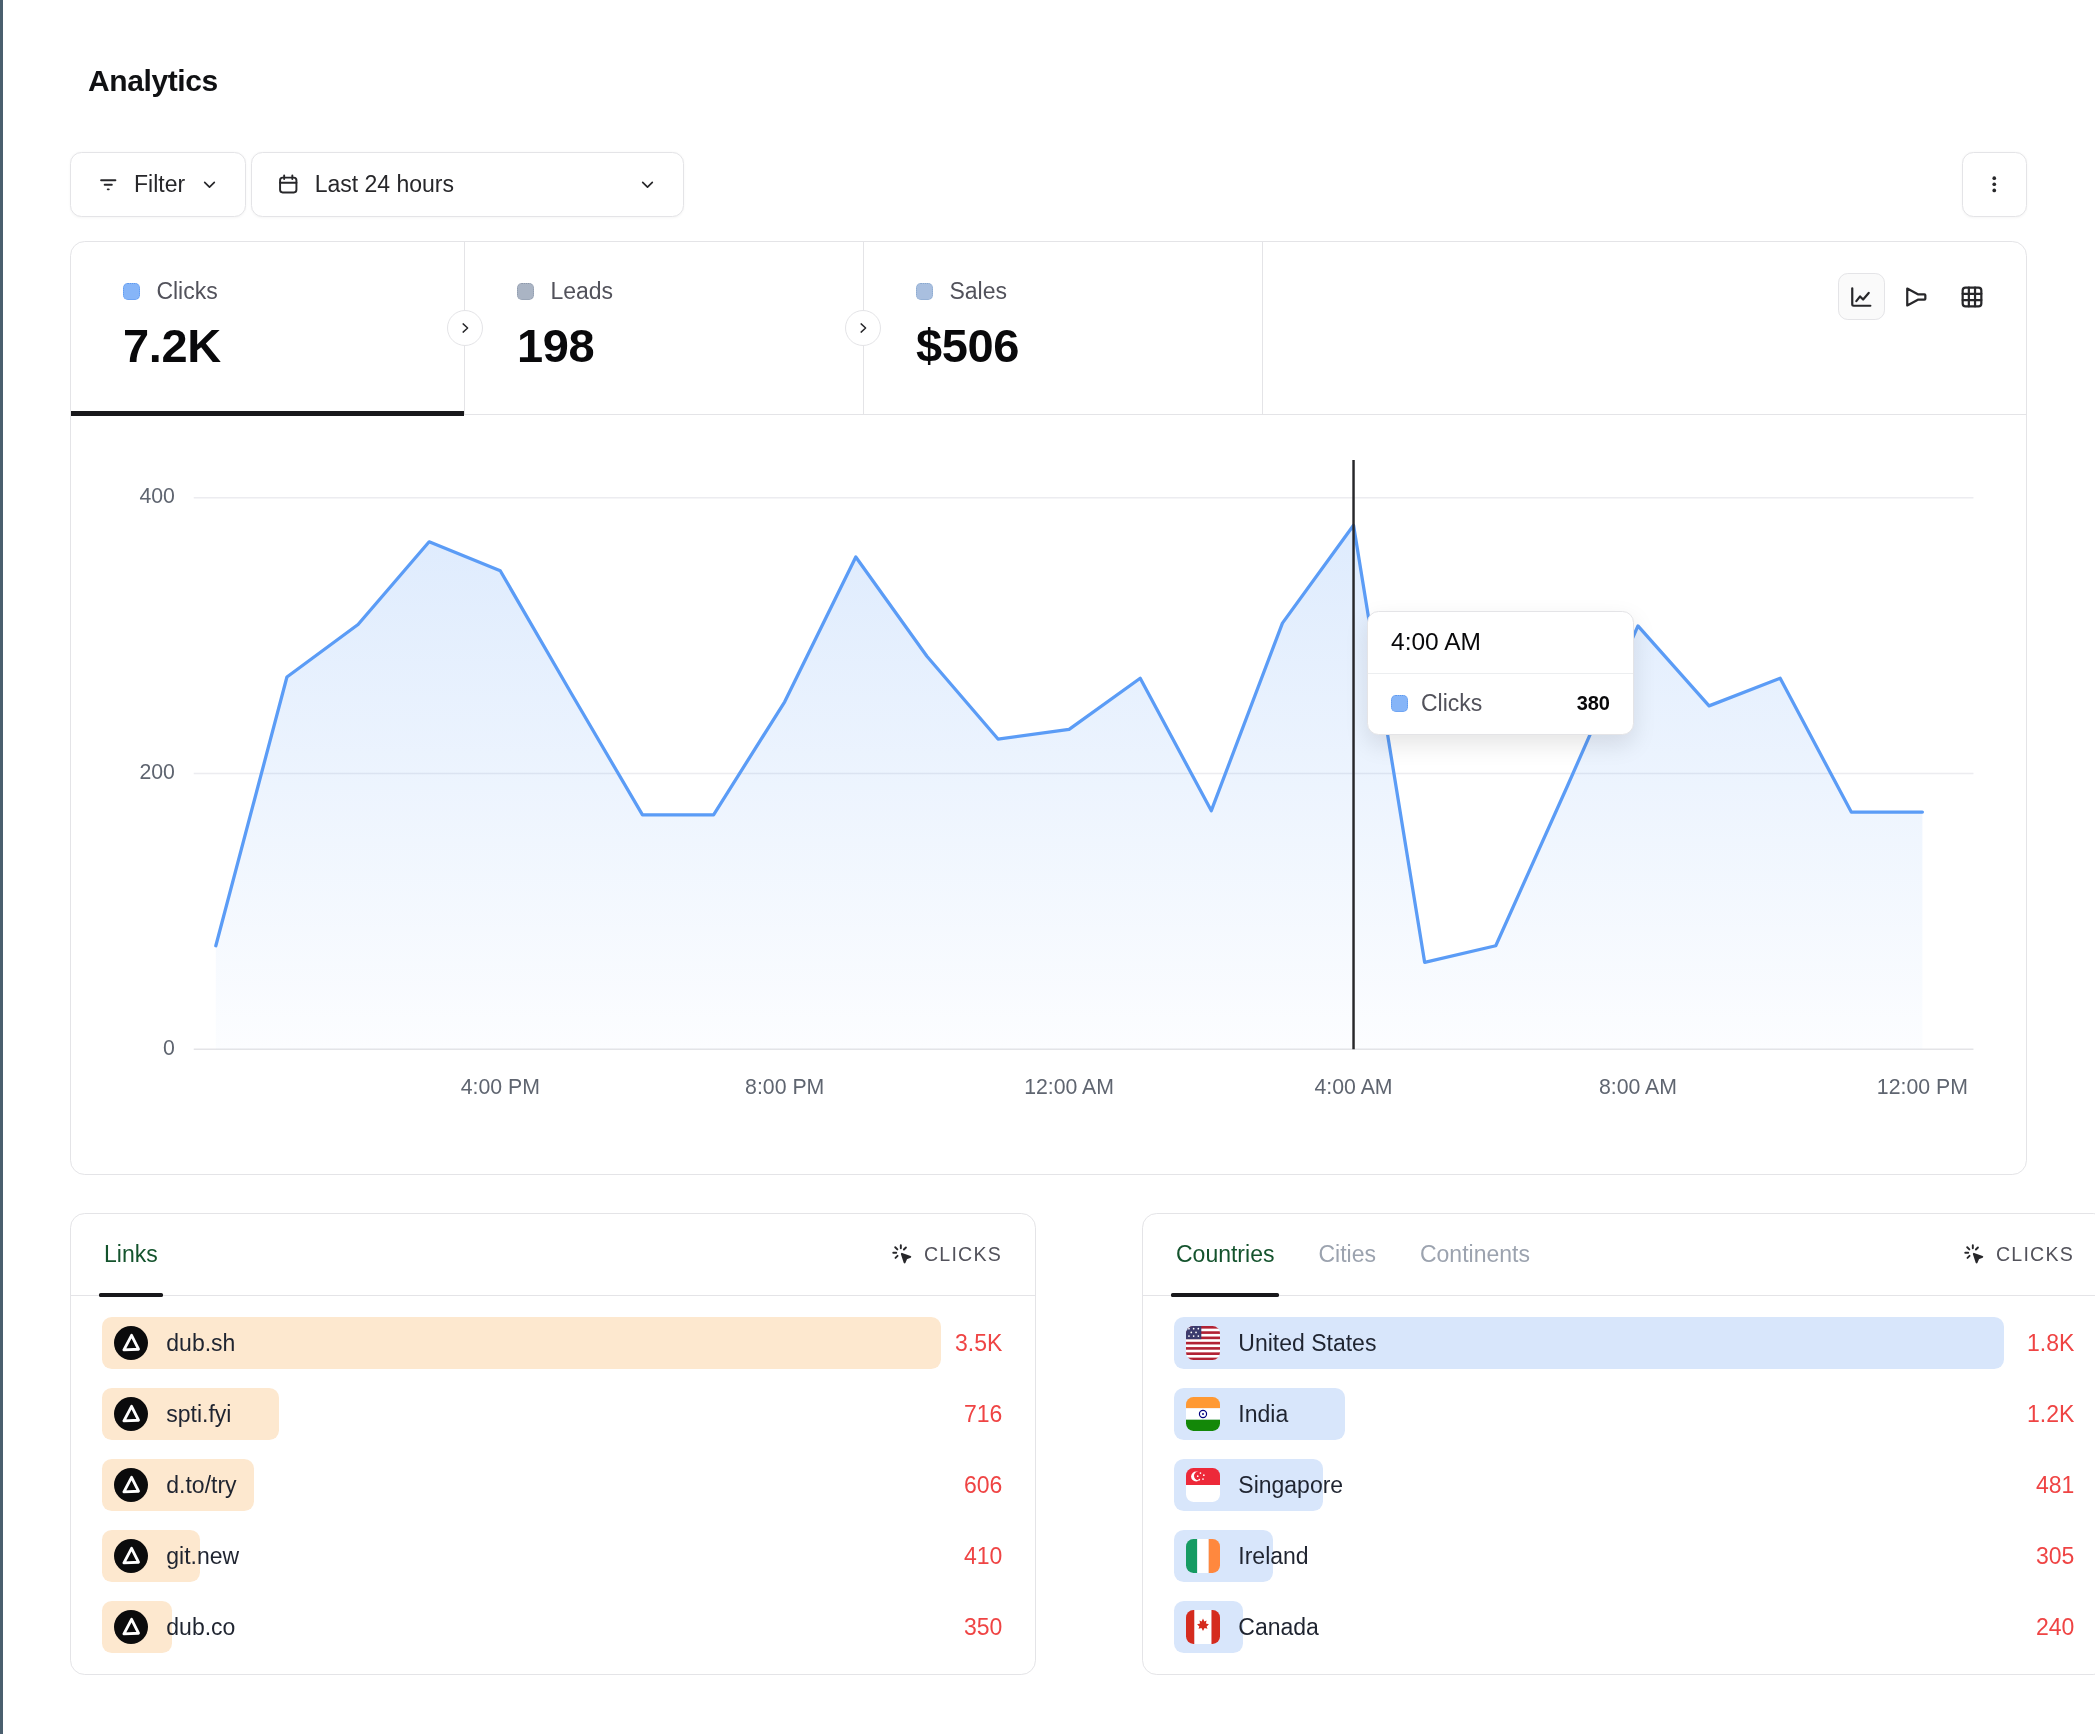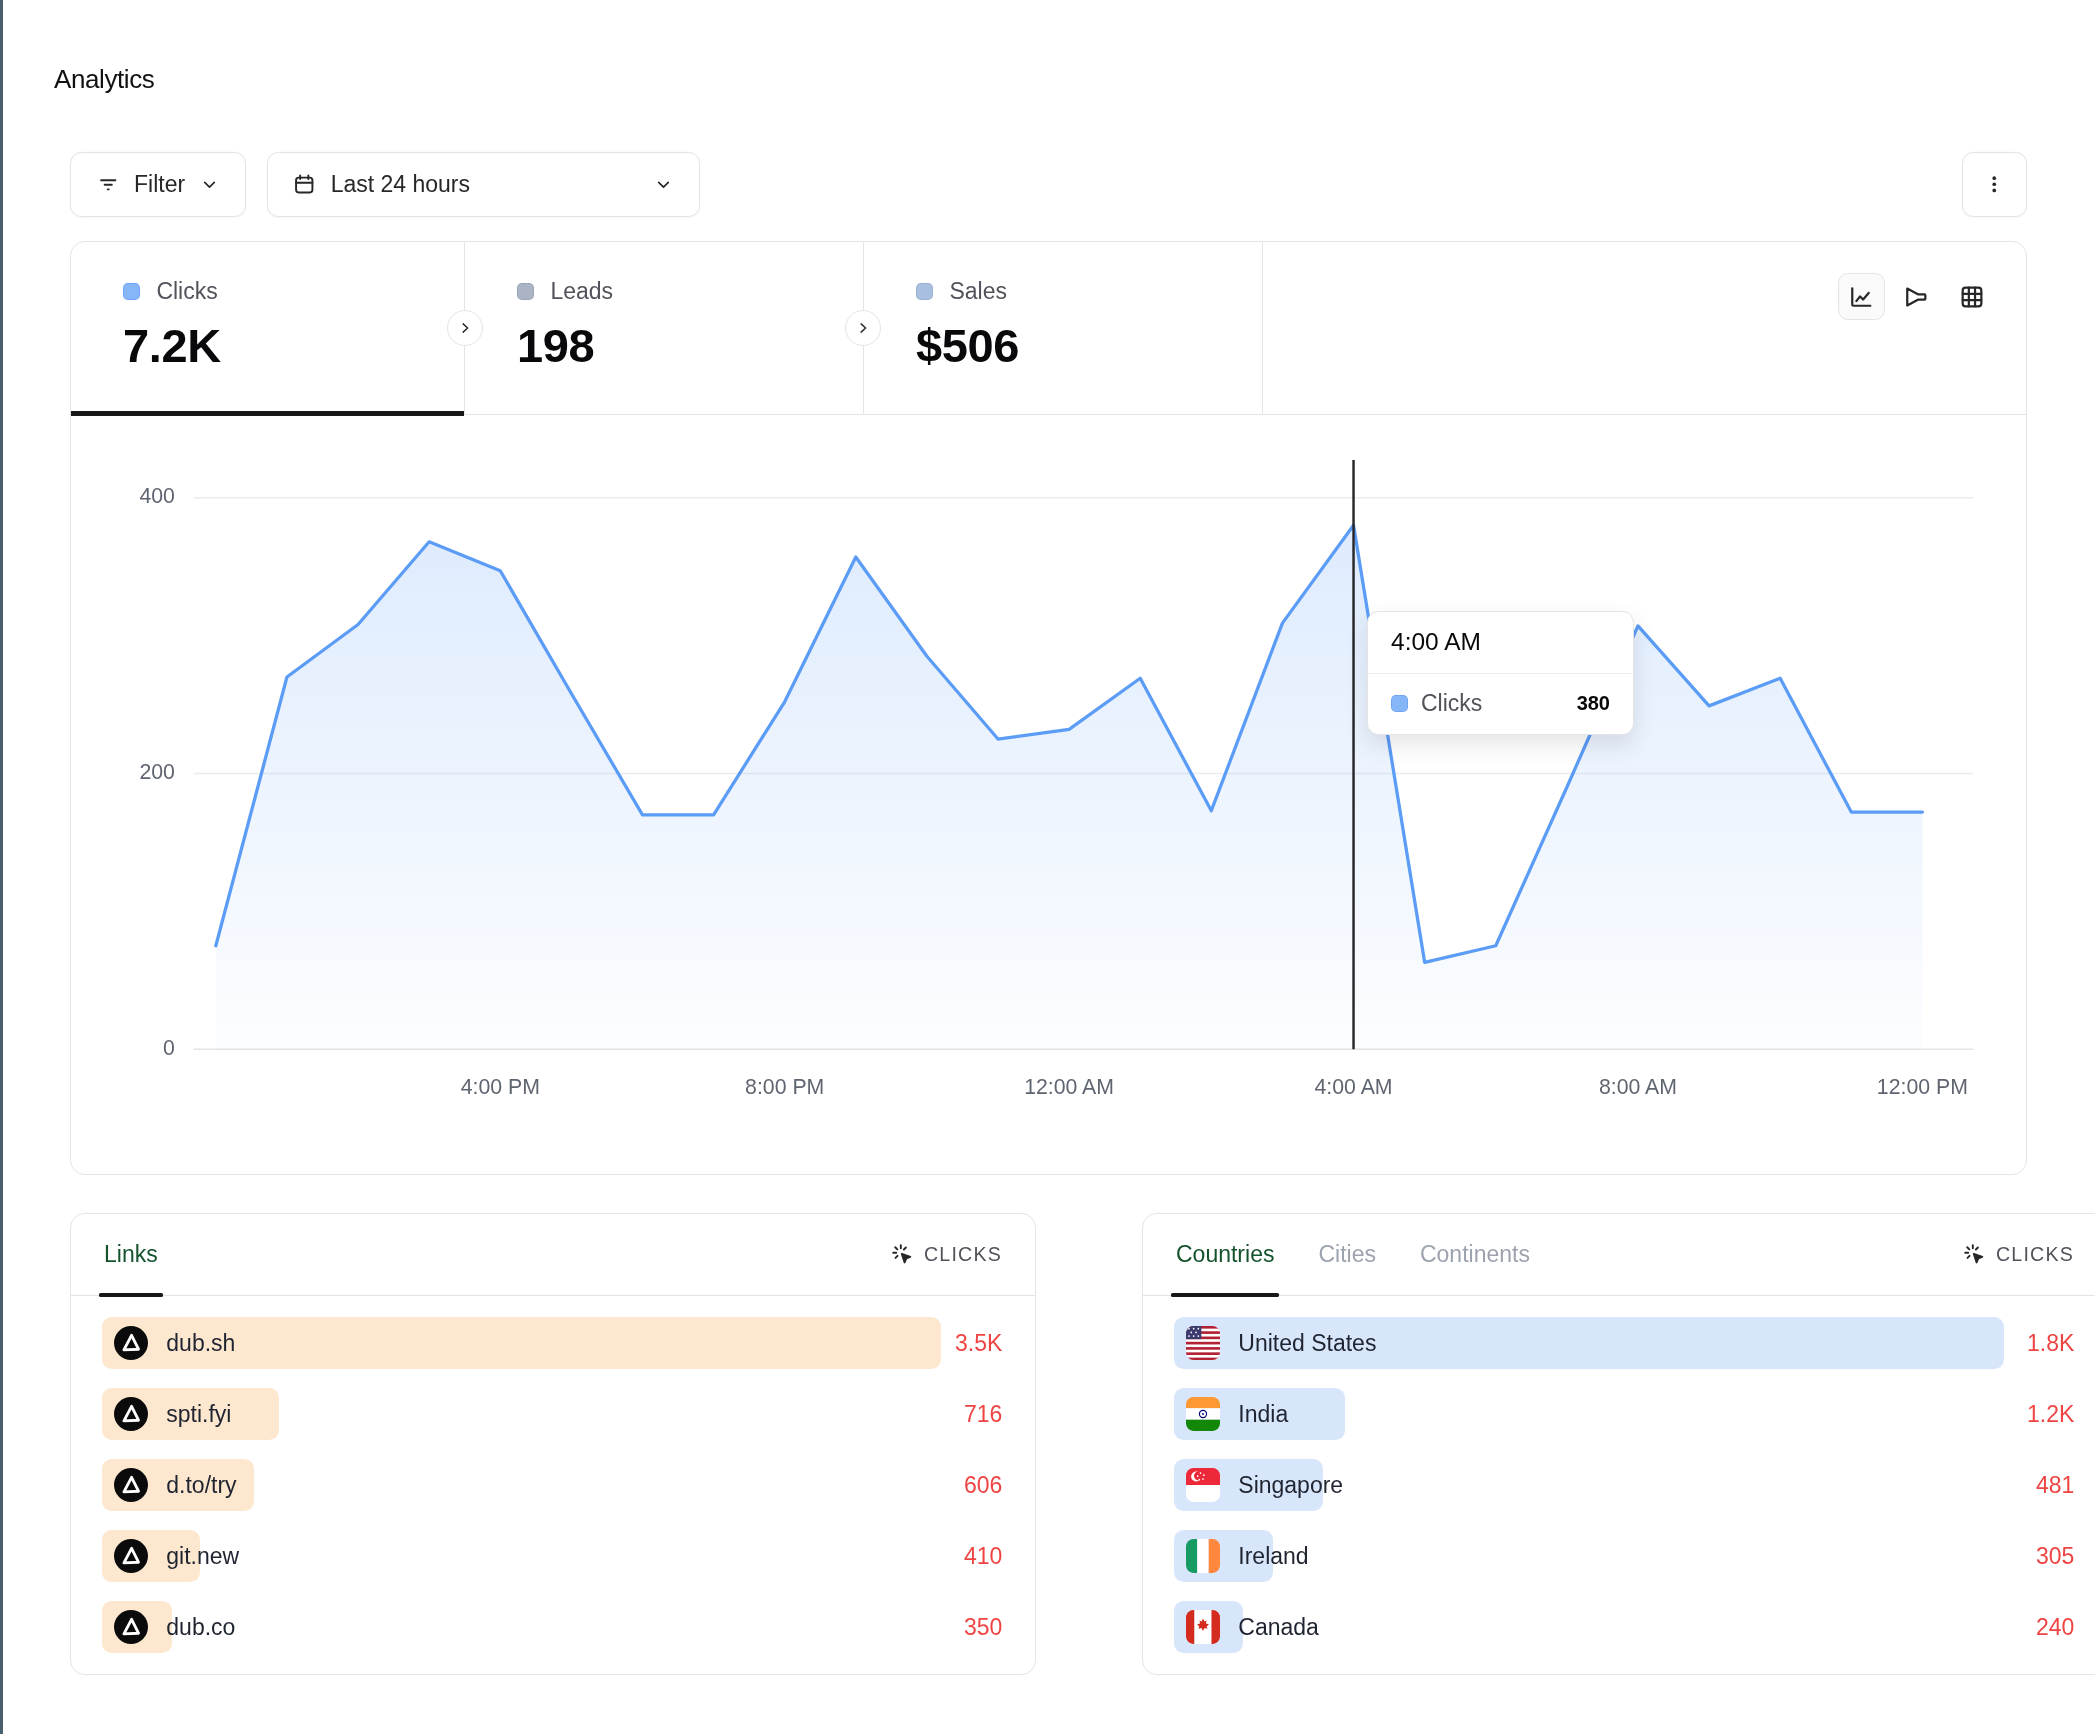--- a/index.html
+++ b/index.html
@@ -5,29 +5,29 @@
   * { margin:0; padding:0; box-sizing:border-box; }
   html,body { background:#ffffff; }
   body {
     width:2096px; height:1735px; position:relative;
     font-family:"Liberation Sans","DejaVu Sans",sans-serif;
     color:#18181b; overflow:hidden;
   }
   #edge-accent { position:absolute; left:0; top:0; width:2.5px; height:1735px; background:#4a5f6e; }
 
   
-  #page-title { position:absolute; left:54px; top:64px; font-size:26px; font-weight:400; color:#101113; letter-spacing:-0.4px; }
+  #page-title { position:absolute; left:88px; top:64px; font-size:30px; font-weight:700; color:#101113; letter-spacing:-0.4px; }
 
   .btn {
     display:inline-flex; align-items:center; gap:14px; height:65px;
     border:1.6px solid #e4e4e7; border-radius:11.5px; background:#fff;
     font-size:23px; color:#27272a; padding:0 24.5px;
     box-shadow:0 0.8px 2.5px rgba(0,0,0,0.04); cursor:pointer;
   }
-  #toolbar { position:absolute; left:70px; top:152px; display:flex; gap:21px; }
+  #toolbar { position:absolute; left:70px; top:152px; display:flex; gap:5px; }
   #date-btn { width:433px; }
   #date-btn .grow { flex:1; }
   #kebab-btn { position:absolute; right:69px; top:152px; width:65px; height:65px; justify-content:center; padding:0; }
 
   .icon { display:inline-flex; align-items:center; justify-content:center; color:#27272a; }
   .icon svg { display:block; }
 
   
   #main-card {
     position:absolute; left:70px; top:241px; width:1957px; height:934px;

